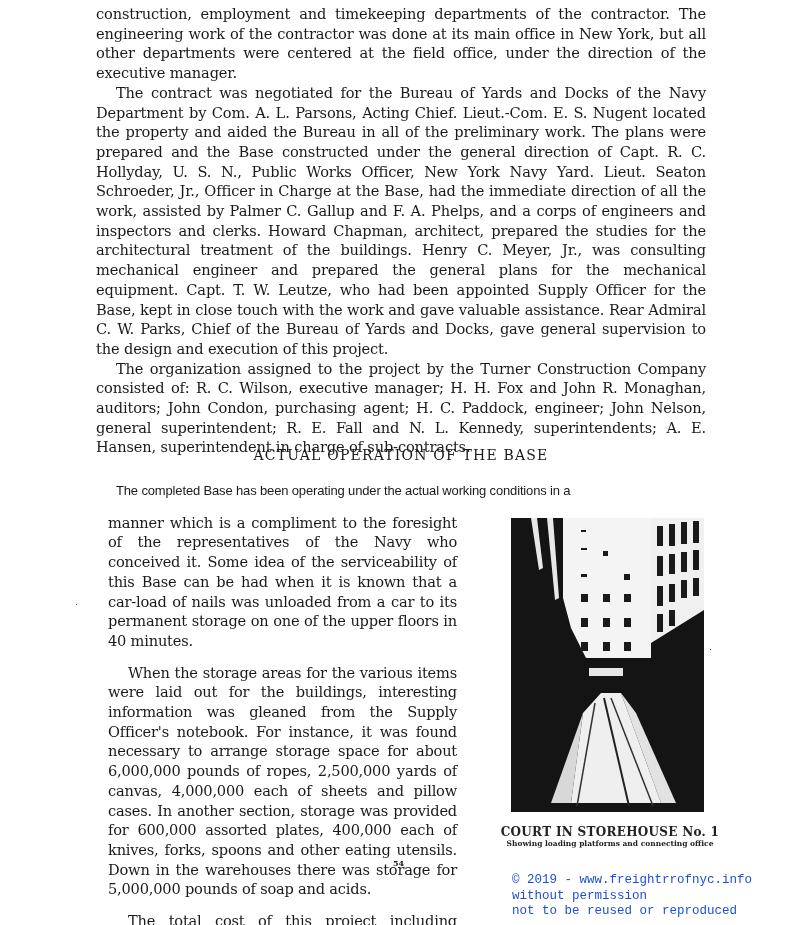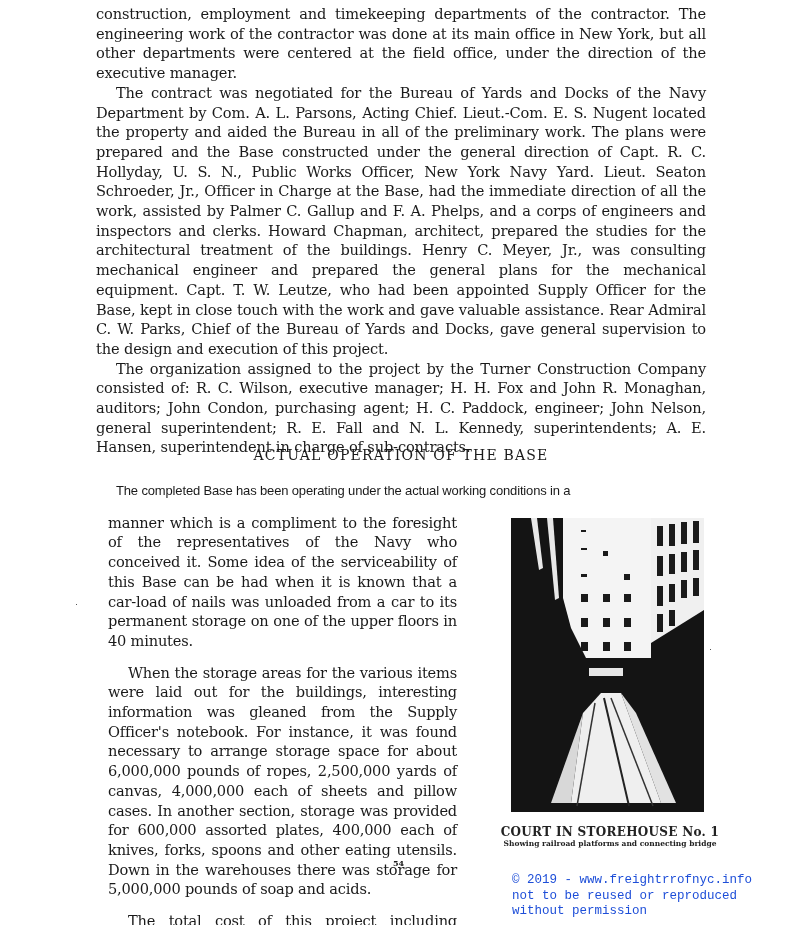--- a/index.html
+++ b/index.html
@@ -123,22 +123,22 @@
       <polygon points="110,175 125,195 165,285 150,285" fill="#e2e2e2"></polygon>
 
       <line x1="93" y1="180" x2="118" y2="288" stroke="#222" stroke-width="2"></line>
       <line x1="100" y1="180" x2="142" y2="288" stroke="#333" stroke-width="1.5"></line>
       <line x1="84" y1="185" x2="66" y2="288" stroke="#333" stroke-width="1.5"></line>
     </svg>
   </div>
 
   <div class="caption">
     <div class="c1">COURT IN STOREHOUSE No. 1</div>
-    <div class="c2">Showing railroad platforms and connecting bridge</div>
+    <div class="c2">Showing loading platforms and connecting office</div>
   </div>
 
   <div class="page-number">54</div>
 
-  <div class="watermark"><div>© 2019 - www.freightrrofnyc.info</div><div>not to be reused or reproduced</div><div>without permission</div></div>
+  <div class="watermark"><div>© 2019 - www.freightrrofnyc.info</div><div>without permission</div><div>not to be reused or reproduced</div></div>
 
   <div class="speck" style="left:76px; top:604px;"></div>
   <div class="speck" style="left:710px; top:649px;"></div>
 </div>
 
 </body></html>

